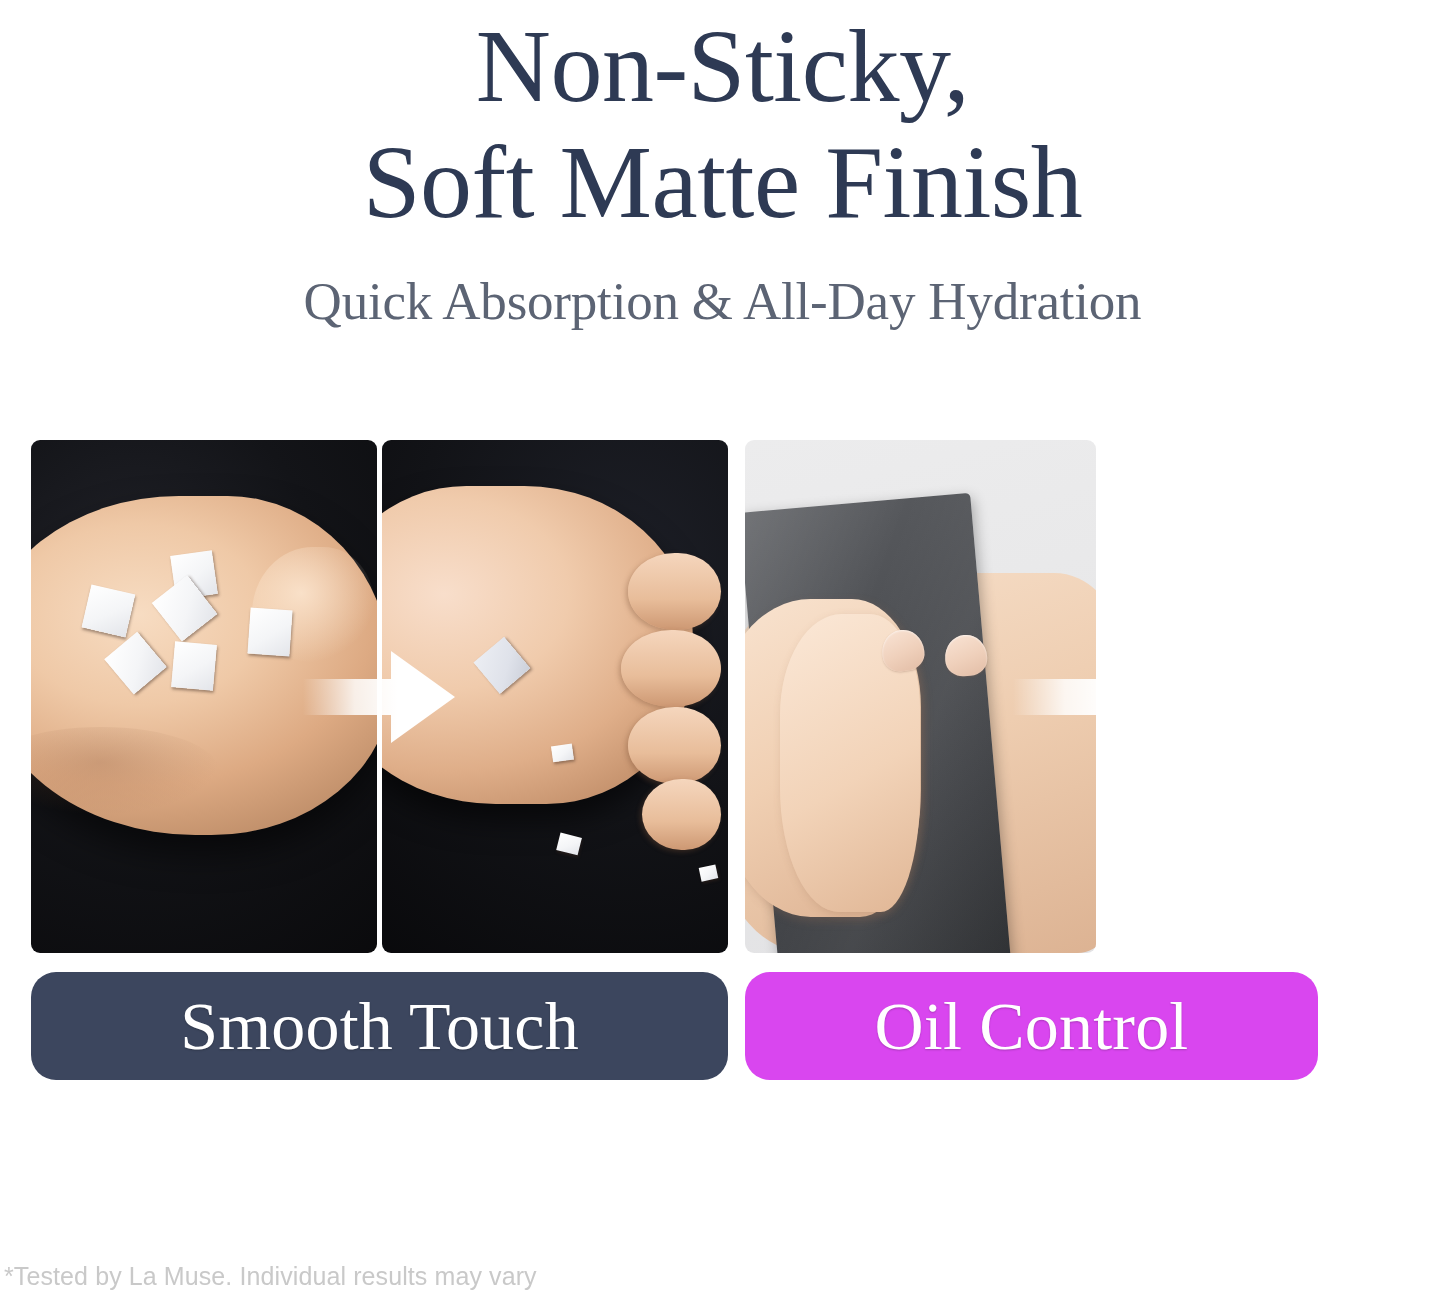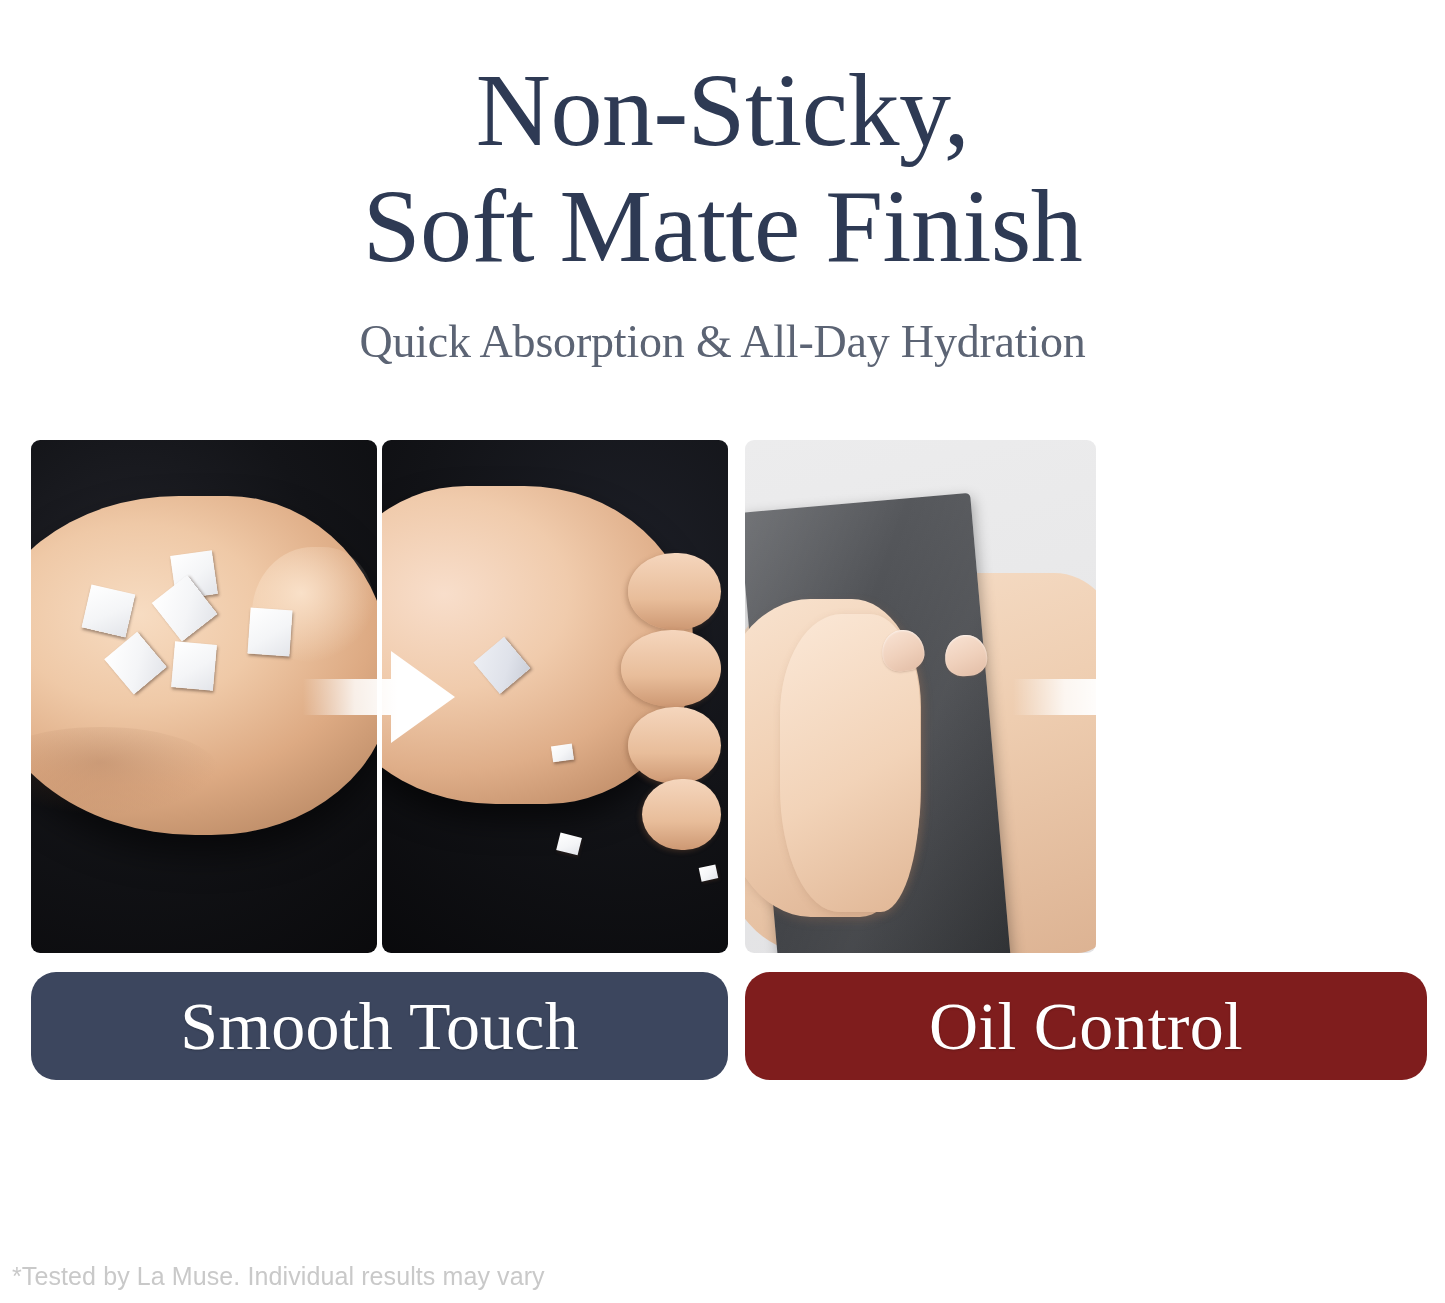--- a/index.html
+++ b/index.html
@@ -17,38 +17,37 @@
     -webkit-font-smoothing: antialiased;
   }
 
   
   .header {
     position: absolute;
     top: 0;
     left: 0;
     width: 1445px;
     text-align: center;
-    margin-top: 44px;
   }
   .headline {
     margin: 0;
     padding-top: 8px;
     font-family: "Liberation Serif", "DejaVu Serif", serif;
     font-size: 104px;
     line-height: 1.12;
     font-weight: 400;
     letter-spacing: -0.5px;
     color: #2e3a54;
     white-space: pre-line;
   }
   .subtitle {
     margin: 0;
     padding-top: 30px;
     font-family: "Liberation Serif", "DejaVu Serif", serif;
-    font-size: 46px;
+    font-size: 53px;
     font-weight: 400;
     letter-spacing: -0.2px;
     color: #5c6474;
   }
 
   
   .panels {
     position: absolute;
     top: 440px;
     left: 31px;
@@ -236,26 +235,26 @@
     justify-content: center;
     font-family: "Liberation Serif", "DejaVu Serif", serif;
     font-size: 68px;
     font-weight: 400;
     letter-spacing: 0.2px;
     color: #ffffff;
     text-shadow: 0 1px 2px rgba(0,0,0,.22);
     border-radius: 25px;
   }
   .caption-smooth { width: 697px; background: #3c465e; }
-  .caption-oil    { width: 682px; background: #7f1d1d; }
+  .caption-oil    { width: 573px; background: #d946ef; }
 
   
   .footnote {
     position: absolute;
-    left: 12px;
+    left: 4px;
     top: 1262px;
     margin: 0;
     font-family: "Liberation Sans", sans-serif;
     font-size: 25px;
     font-weight: 400;
     color: #c9c9c9;
     letter-spacing: .1px;
   }
 </style>
 </head>

